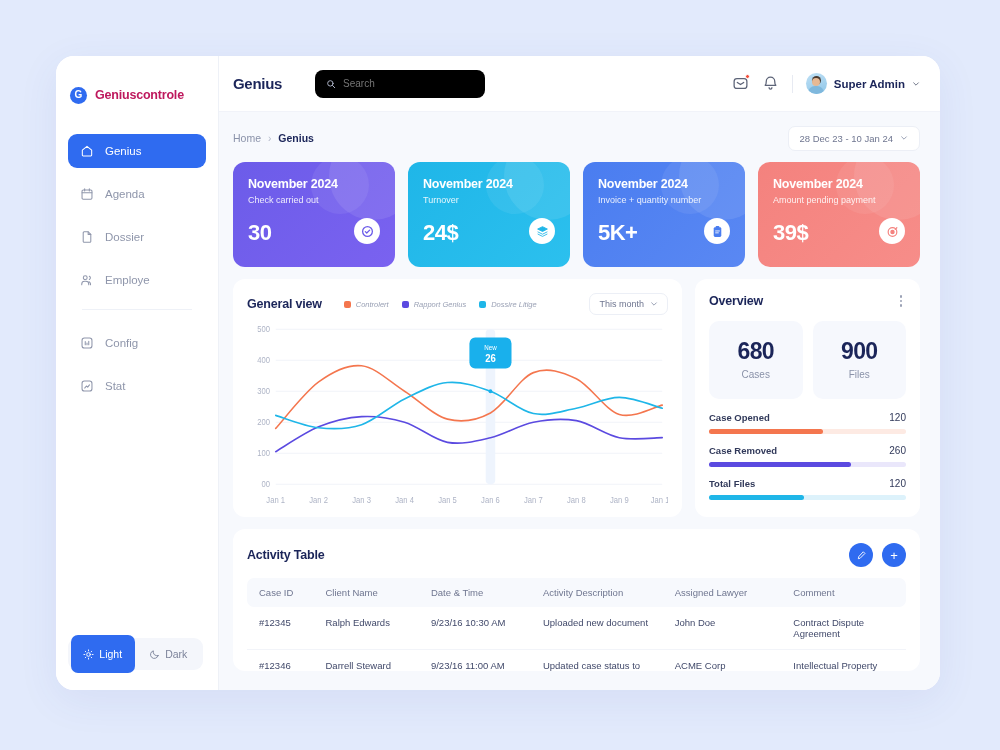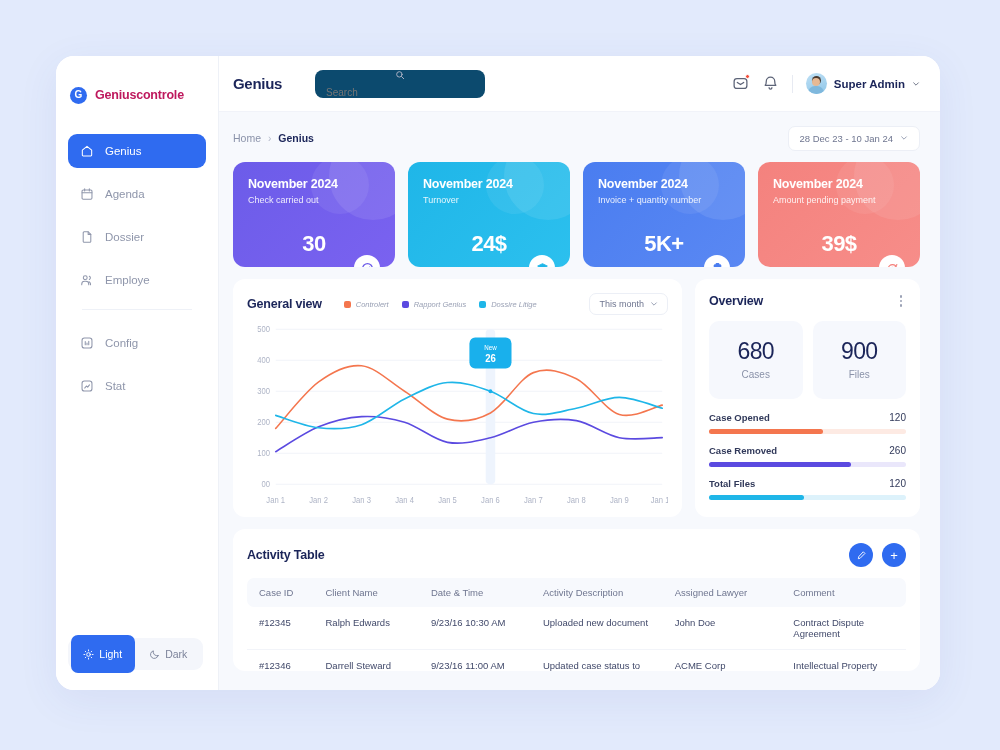--- a/index.html
+++ b/index.html
@@ -83,24 +83,23 @@
     height: 56px; flex-shrink: 0;
     background: #ffffff;
     display: flex; align-items: center;
     padding: 0 20px 0 14px;
     border-bottom: 1px solid #f1f3f9;
   }
   .page-title { font-size: 15px; font-weight: 700; color: #1b2559; letter-spacing: -0.3px; }
   .searchbox {
     margin-left: 33px;
     width: 170px; height: 28px;
-    background: #0c4a6e; border-radius: 8px;
+    background: #000000; border-radius: 8px;
     display: flex; align-items: center; gap: 7px;
     padding: 0 11px;
-    flex-direction: column;
   }
   .searchbox input {
     border: none; outline: none; background: transparent;
     font-size: 10px; color: #9aa1b5; font-family: inherit; width: 100%;
   }
   .searchbox svg { width: 10px; height: 10px; flex-shrink: 0; }
   .topbar-right { margin-left: auto; display: flex; align-items: center; gap: 13px; }
   .icon-btn { position: relative; width: 17px; height: 17px; cursor: pointer; }
   .icon-btn svg { width: 17px; height: 17px; display: block; }
   .badge-dot {
@@ -149,21 +148,21 @@
     color: #ffffff;
   }
   .stat .deco1, .stat .deco2 {
     position: absolute; border-radius: 50%;
     background: rgba(255,255,255,0.09);
   }
   .stat .deco1 { width: 88px; height: 88px; right: -22px; top: -30px; }
   .stat .deco2 { width: 58px; height: 58px; right: 26px; top: -6px; background: rgba(255,255,255,0.07); }
   .stat-title { font-size: 12.5px; font-weight: 700; position: relative; z-index: 2; letter-spacing: -0.2px;}
   .stat-sub { font-size: 9px; opacity: 0.88; margin-top: 4px; position: relative; z-index: 2; }
-  .stat-row { display: flex; align-items: center; margin-top: 28px; position: relative; z-index: 2; flex-direction: column; }
+  .stat-row { display: flex; align-items: flex-end; margin-top: 13px; position: relative; z-index: 2; }
   .stat-value { font-size: 22px; font-weight: 700; line-height: 1; letter-spacing: -0.5px;}
   .stat-icon {
     margin-left: auto; width: 26px; height: 26px; border-radius: 50%;
     background: #ffffff; display: flex; align-items: center; justify-content: center;
   }
   .stat-icon svg { width: 13px; height: 13px; }
 
   
   .midrow { display: flex; gap: 13px; margin-bottom: 12px; }
   .card { background: #ffffff; border-radius: 12px; }
@@ -184,21 +183,21 @@
 
   .overview-card { width: 225px; height: 238px; padding: 14px 14px 0 14px; flex-shrink: 0; }
   .ov-head { display: flex; align-items: center; }
   .dots { margin-left: auto; cursor: pointer; display:flex; flex-direction:column; gap:2px; padding: 2px 4px;}
   .dots i { width: 2.5px; height: 2.5px; border-radius: 50%; background: #9aa1b5; display:block;}
   .ov-tiles { display: flex; gap: 10px; margin-top: 12px; }
   .ov-tile {
     flex: 1; height: 78px; background: #f6f8fd; border-radius: 10px;
     display: flex; flex-direction: column; align-items: center; justify-content: center; gap: 6px;
   }
-  .ov-num { font-size: 23px; font-weight: 400; color: #1b2559; letter-spacing: -0.6px; line-height:1;}
+  .ov-num { font-size: 23px; font-weight: 700; color: #1b2559; letter-spacing: -0.6px; line-height:1;}
   .ov-lab { font-size: 10px; color: #8a92a9; }
   .bars { margin-top: 13px; }
   .bar-block { margin-bottom: 11px; }
   .bar-top { display: flex; align-items: center; margin-bottom: 6px; }
   .bar-name { font-size: 9.5px; font-weight: 700; color: #31395a; }
   .bar-val { margin-left: auto; font-size: 10px; color: #31395a; }
   .bar-track { height: 5px; border-radius: 3px; width: 100%; }
   .bar-fill { height: 5px; border-radius: 3px; }
 
   

